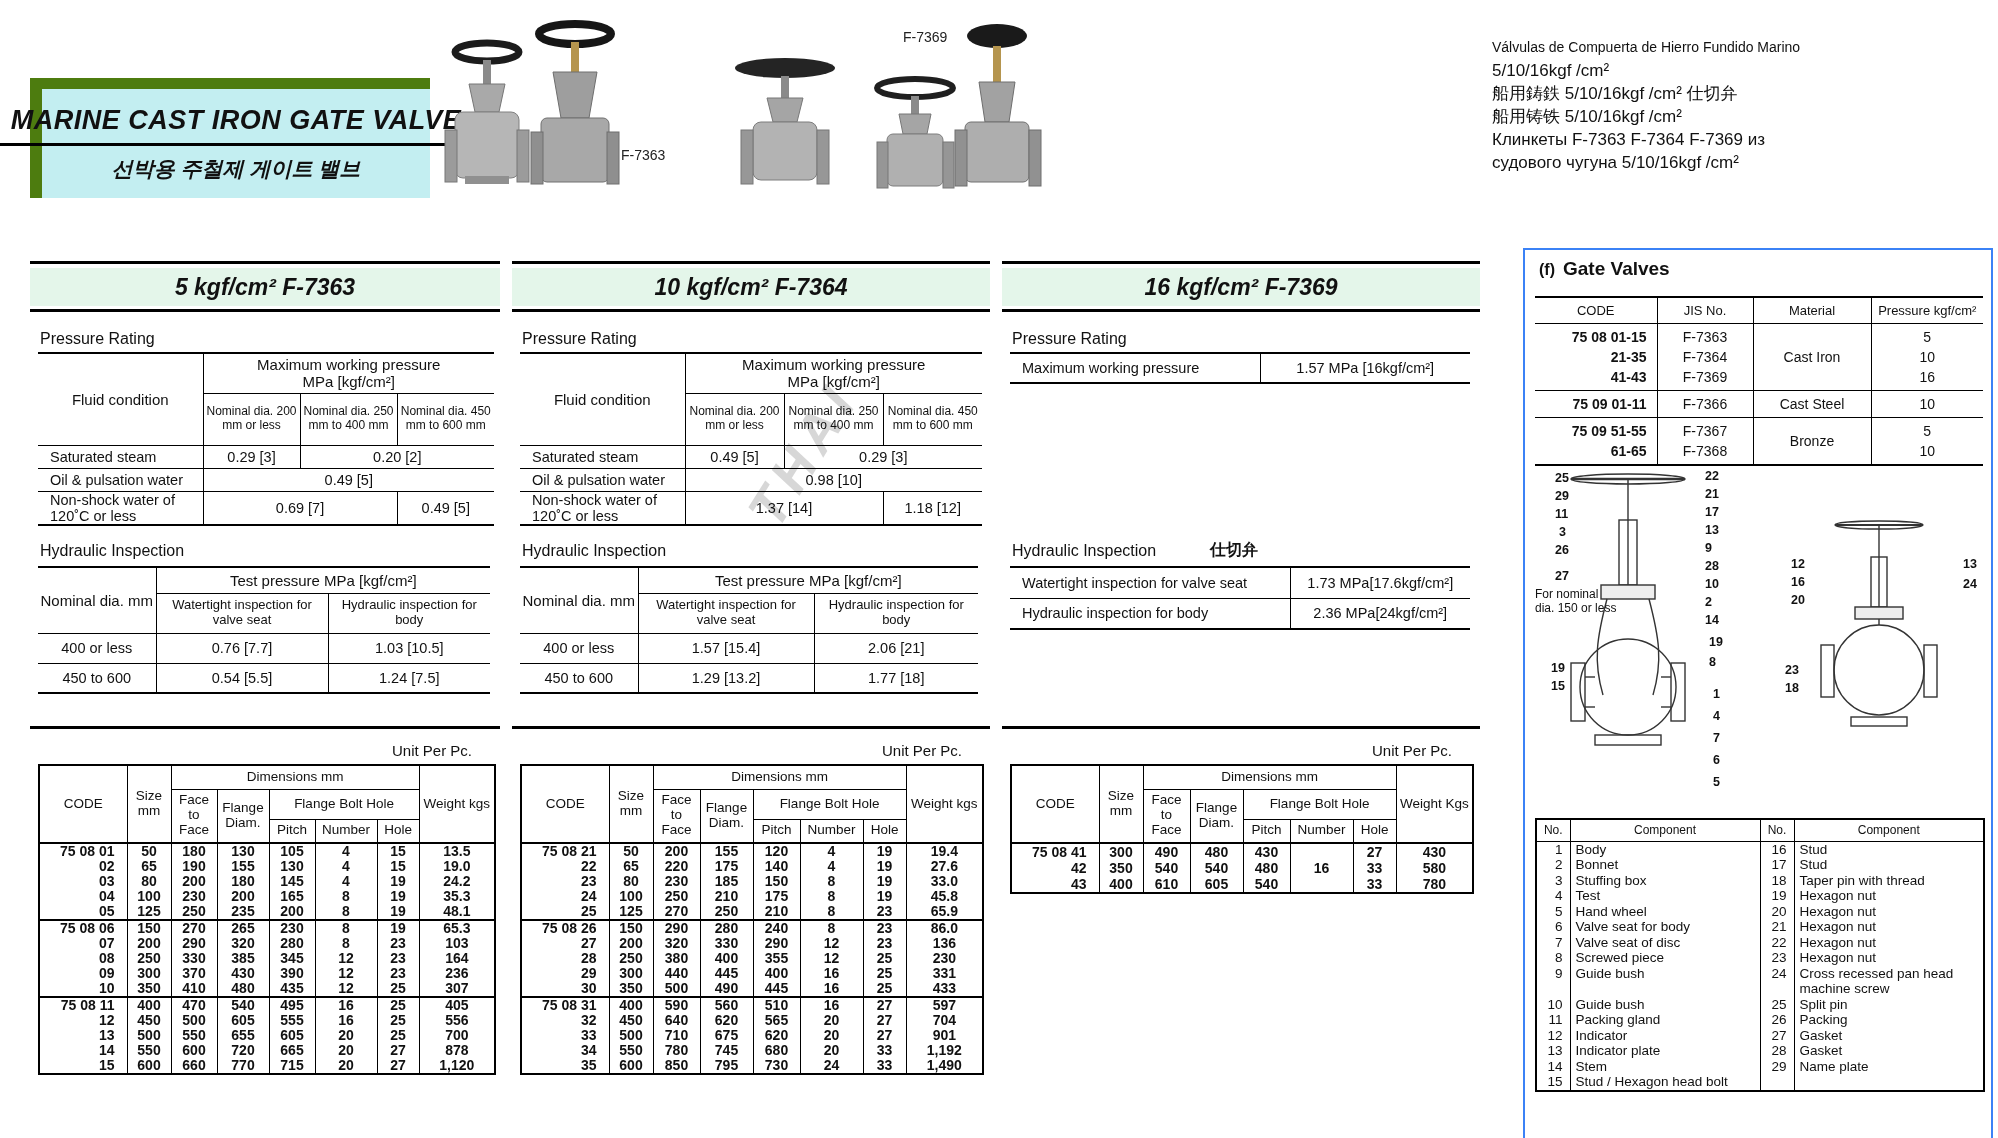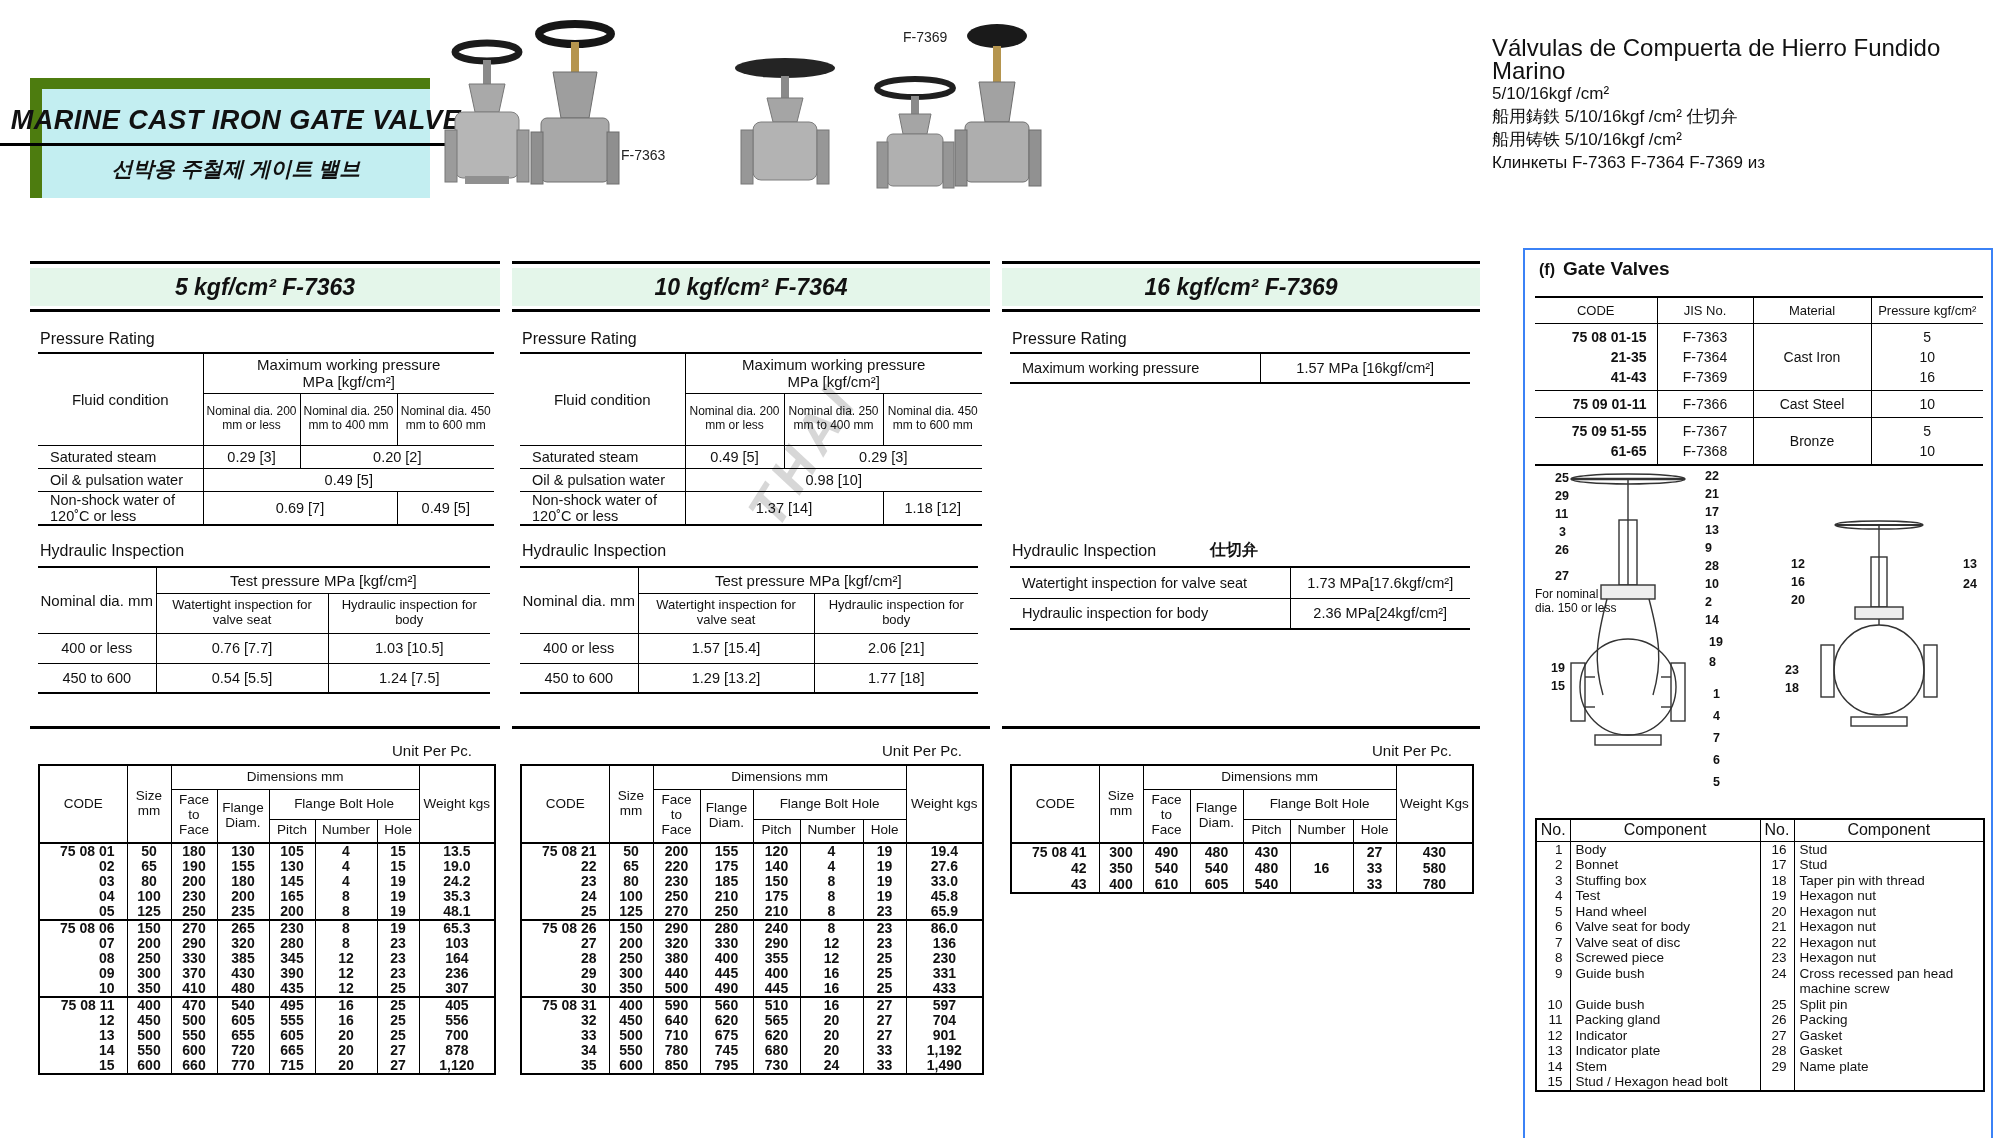--- a/index.html
+++ b/index.html
@@ -13,21 +13,21 @@
   
   .title-outer { left:30px; top:78px; width:400px; height:120px; background:#4d7c0f; }
   .title-inner { position:absolute; left:12px; top:11px; right:0; bottom:0; background:#c3eef1;
                  display:flex; flex-direction:column; align-items:center; justify-content:center; }
   .main-title { font-style:italic; font-weight:bold; font-size:27px; letter-spacing:.5px;
                 border-bottom:3px solid #000; padding:0 18px 7px 18px; white-space:nowrap; }
   .sub-title { font-style:italic; font-weight:bold; font-size:21px; margin-top:9px; }
 
   
   .intro { left:1492px; top:36px; width:496px; font-size:17px; line-height:23px; }
-  .intro .l0 { font-size:24px; }
+  .intro .l0 { font-size:14px; }
 
   
   .watermark { left:700px; top:380px; width:260px; font-size:54px; font-weight:bold; color:rgba(110,110,110,.28);
                transform:rotate(-58deg); letter-spacing:8px; font-style:italic; }
 
   
   .section { top:0; height:1110px; }
   .rule  { position:absolute; left:0; width:100%; height:3px; background:#000; }
   .secbar { position:absolute; top:268px; left:0; width:100%; height:38px; background:#e4f6ea;
             display:flex; align-items:center; justify-content:center;
@@ -72,21 +72,21 @@
   .codes th { font-size:13px; font-weight:normal; height:26px; }
   .codes td { white-space:pre-line; font-size:14px; text-align:center; vertical-align:middle;
               line-height:20px; padding:3px 4px; }
   .codes td.c { text-align:right; padding-right:10px; font-weight:bold; }
 
   .diagrams { position:absolute; left:8px; top:215px; width:452px; height:348px; }
   .callout { position:absolute; font-size:12.5px; font-weight:bold; }
   .dnote { position:absolute; left:2px; top:122px; font-size:12px; line-height:14px; white-space:pre-line; }
 
   .comp { position:absolute; left:10px; top:568px; width:448px; border:2px solid #000; }
-  .comp th { border:1px solid #000; font-size:16px; font-weight:normal; height:22px; }
+  .comp th { border:1px solid #000; font-size:12px; font-weight:normal; height:22px; }
   .comp td { border-left:1px solid #000; border-right:1px solid #000;
              font-size:13.5px; line-height:15.5px; padding:0 5px; vertical-align:top; }
   .comp td:nth-child(1), .comp td:nth-child(3) { text-align:right; padding-right:7px; width:34px; }
 
   svg text { font-family:"Liberation Sans","DejaVu Sans",sans-serif; }
 </style>
 </head>
 <body>
 
 <div class="page">
@@ -143,20 +143,21 @@
     <text x="186" y="142" font-size="14" fill="#222">F-7363</text>
     <text x="468" y="24" font-size="14" fill="#222">F-7369</text>
   </svg>
 
   <div class="abs intro">
     <div class="l0">Válvulas de Compuerta de Hierro Fundido Marino</div>
     <div>5/10/16kgf /cm²</div>
     <div>船用鋳鉄 5/10/16kgf /cm² 仕切弁</div>
     <div>船用铸铁 5/10/16kgf /cm²</div>
     <div>Клинкеты F-7363 F-7364 F-7369 из</div>
+    <div>судового чугуна 5/10/16kgf /cm²</div>
   </div>
 
   <div class="abs watermark">THAI</div>
 
   <div class="abs section" style="left:30px;width:470px">
     <div class="rule" style="top:261px"></div>
     <div class="secbar">
       <span>5 kgf/cm²   F-7363</span>
     </div>
     <div class="rule" style="top:309px"></div>

